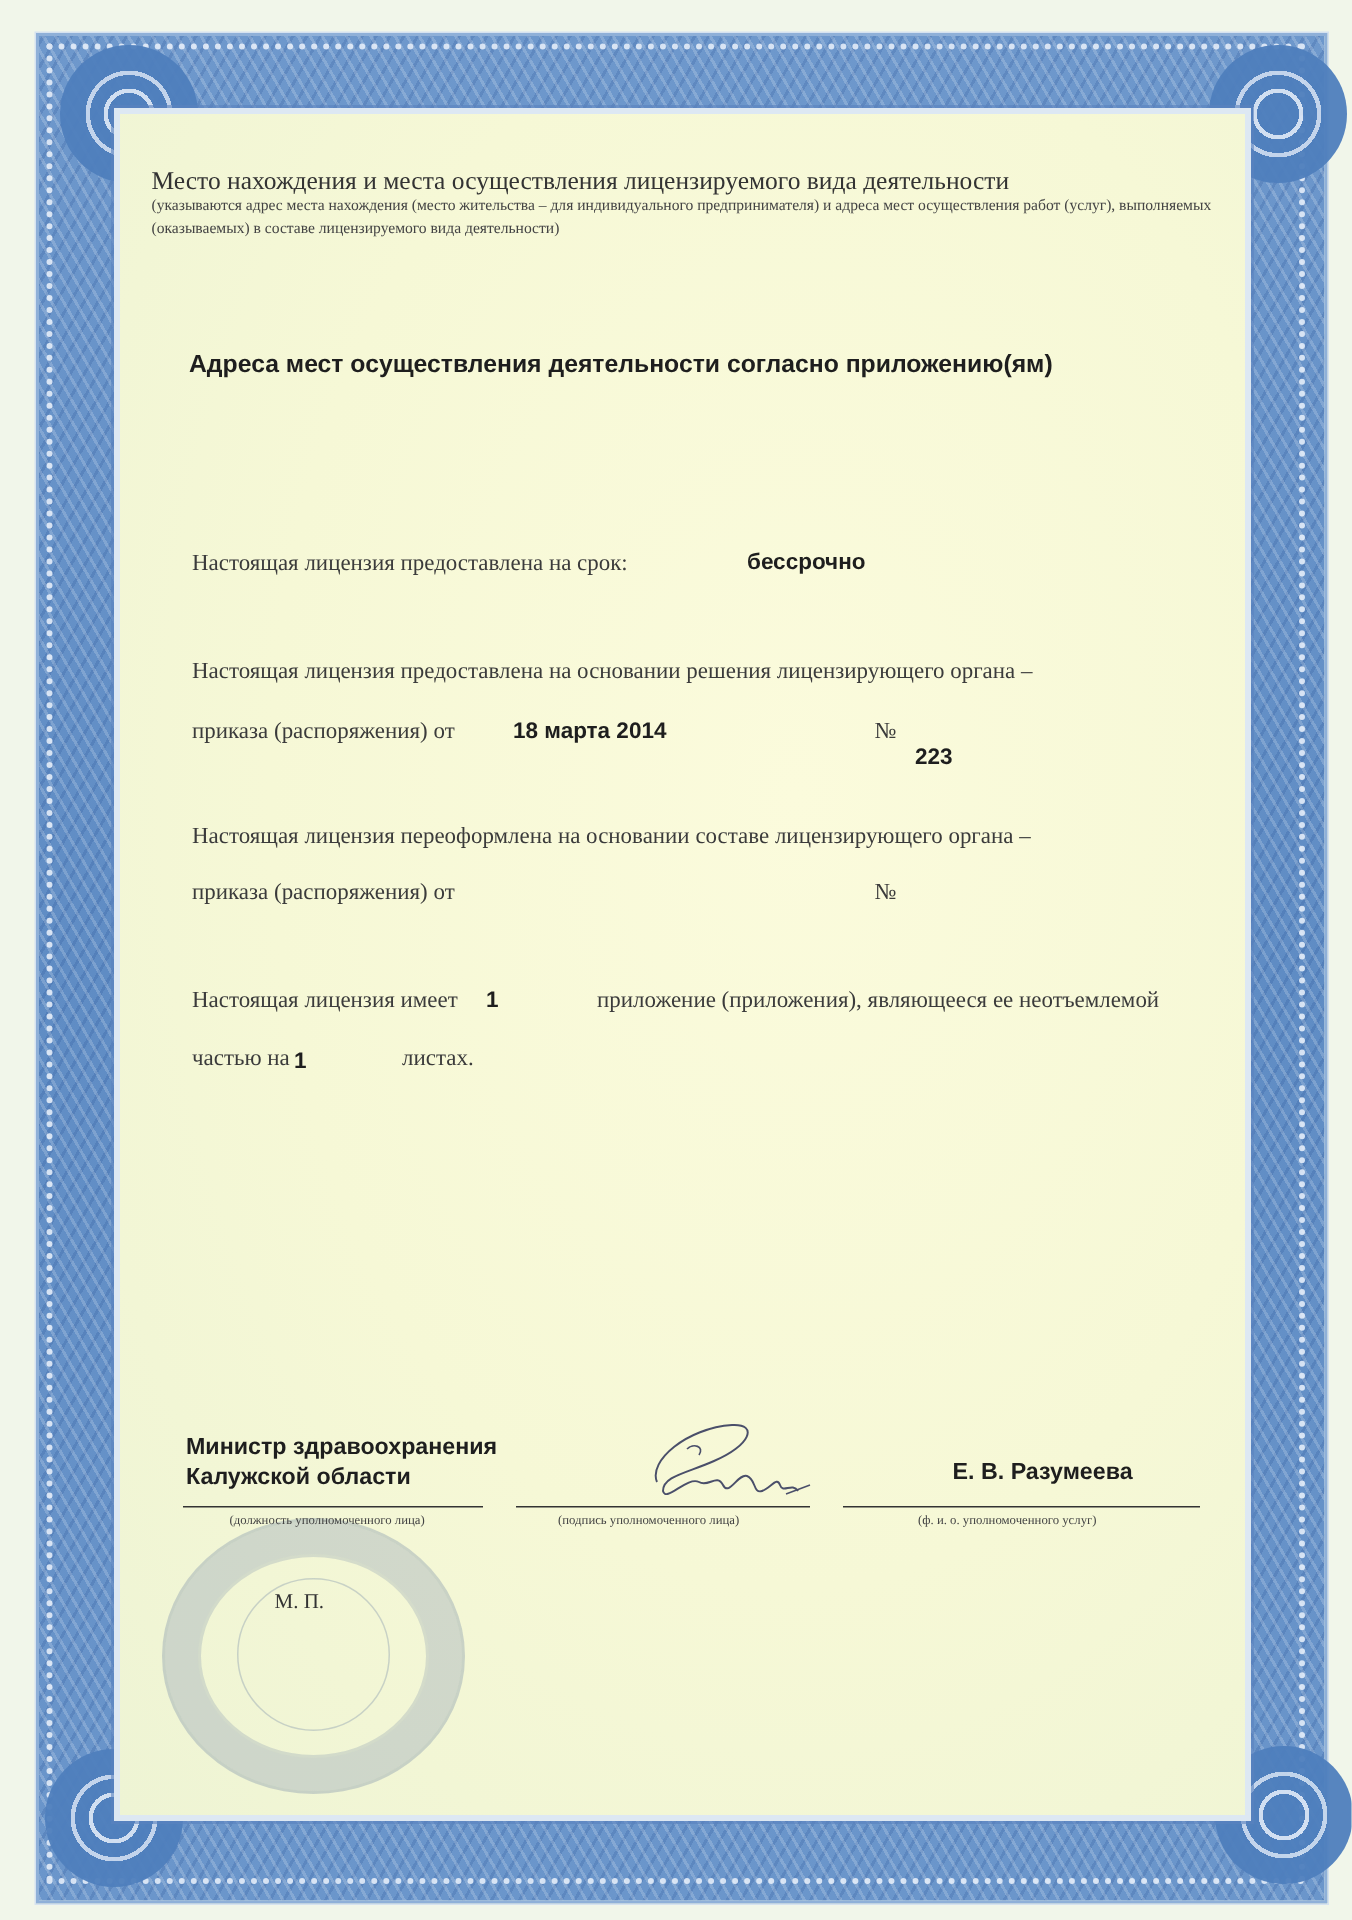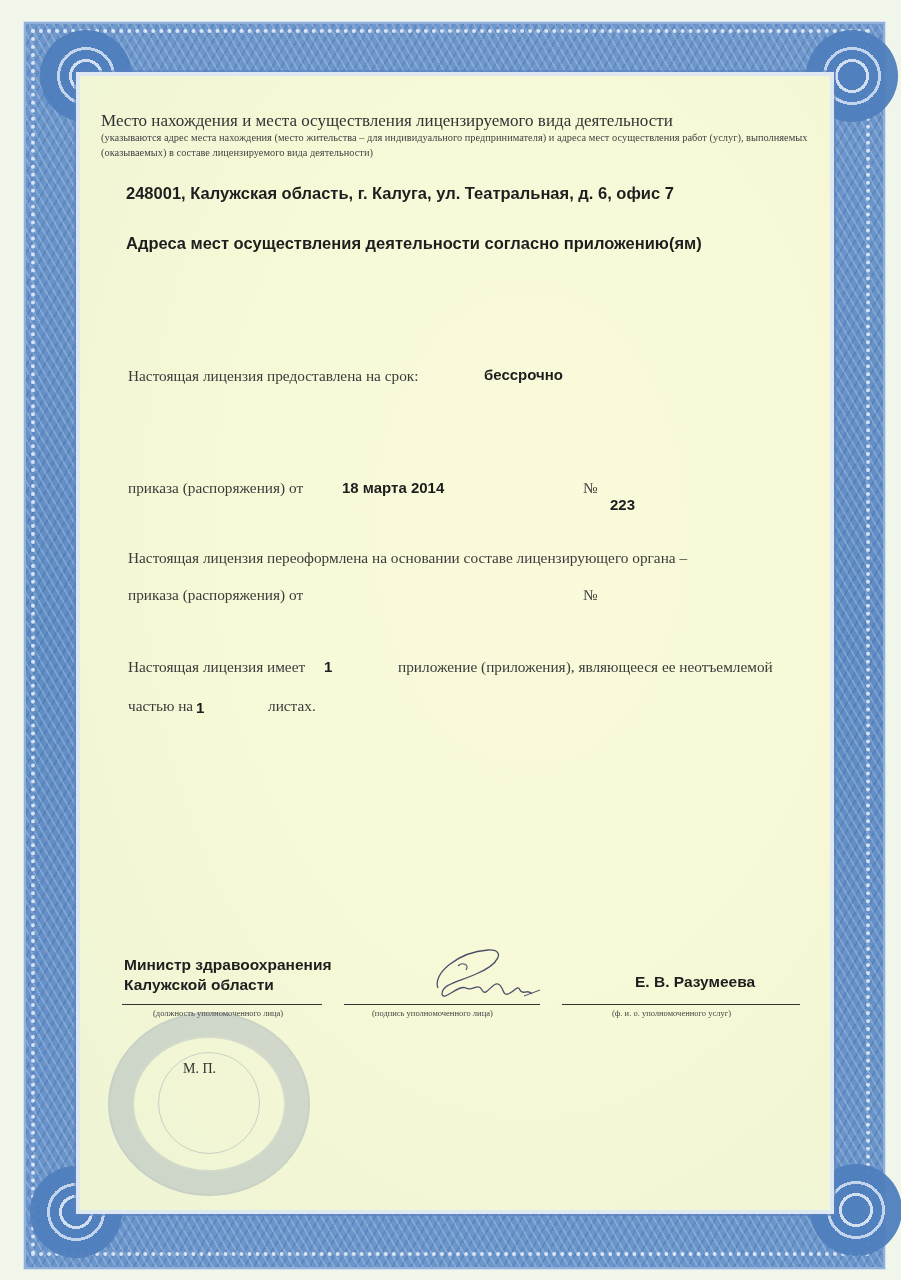--- a/index.html
+++ b/index.html
@@ -74,26 +74,26 @@
   <div class="frame-beads"></div>
   <div class="corner tl"></div>
   <div class="corner tr"></div>
   <div class="corner bl"></div>
   <div class="corner br"></div>
   <div class="frame-inner"></div>
 
   <div class="txt head-title">Место нахождения и места осуществления лицензируемого вида деятельности</div>
   <div class="txt head-note">(указываются адрес места нахождения (место жительства – для индивидуального предпринимателя) и адреса мест осуществления работ (услуг), выполняемых (оказываемых) в составе лицензируемого вида деятельности)</div>
 
-  <div class="txt bold addr">248001, Калужская область, г. Калуга, ул. Театральная, д. 6, офис 7</div>
   <div class="txt bold addr2">Адреса мест осуществления деятельности согласно приложению(ям)</div>
 
   <div class="txt label" style="left:103px; top:367px;">Настоящая лицензия предоставлена на срок:</div>
-  <div class="txt bold val" style="left:484px; top:366px;">бессрочно</div>
+  <div class="txt bold val" style="left:498px; top:366px;">бессрочно</div>
 
+  <div class="txt label" style="left:103px; top:439px;">Настоящая лицензия предоставлена на основании решения лицензирующего органа –</div>
   <div class="txt label" style="left:103px; top:479px;">приказа (распоряжения) от</div>
   <div class="txt bold val" style="left:342px; top:479px;">18 марта 2014</div>
   <div class="txt label" style="left:558px; top:479px;">№</div>
   <div class="txt bold val" style="left:610px; top:479px;margin-top:17px;">223</div>
 
   <div class="txt label" style="left:103px; top:549px;">Настоящая лицензия переоформлена на основании составе лицензирующего органа –</div>
   <div class="txt label" style="left:103px; top:586px;">приказа (распоряжения) от</div>
   <div class="txt label" style="left:558px; top:586px;">№</div>
 
   <div class="txt label" style="left:103px; top:658px;">Настоящая лицензия имеет</div>

